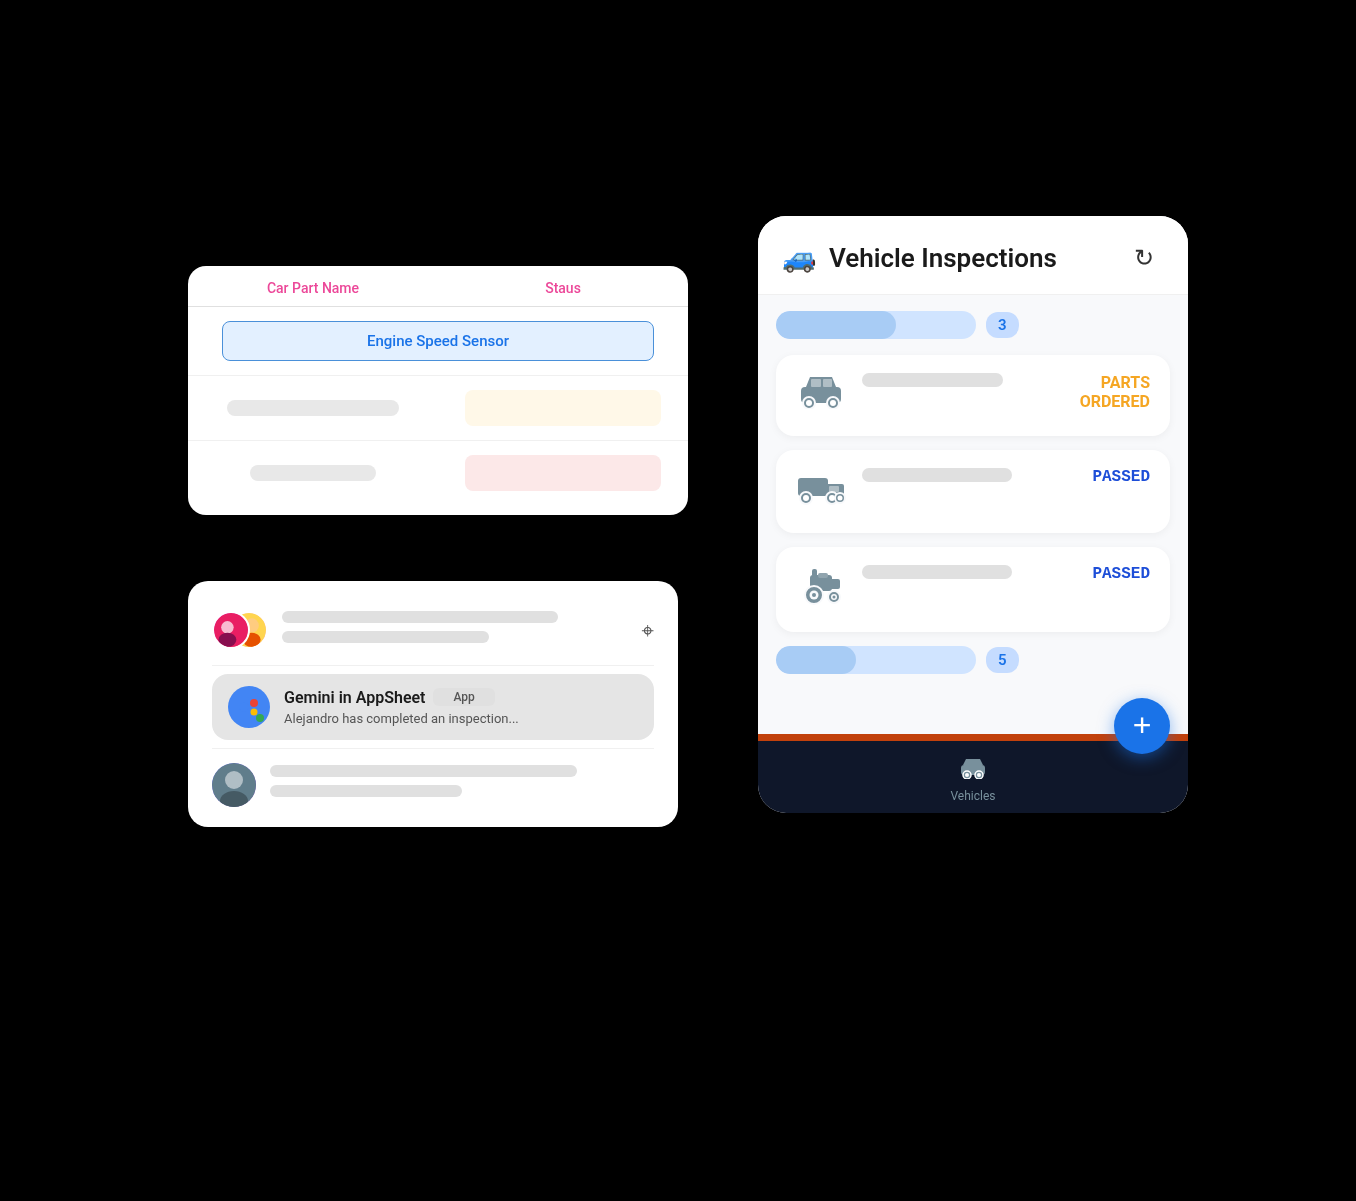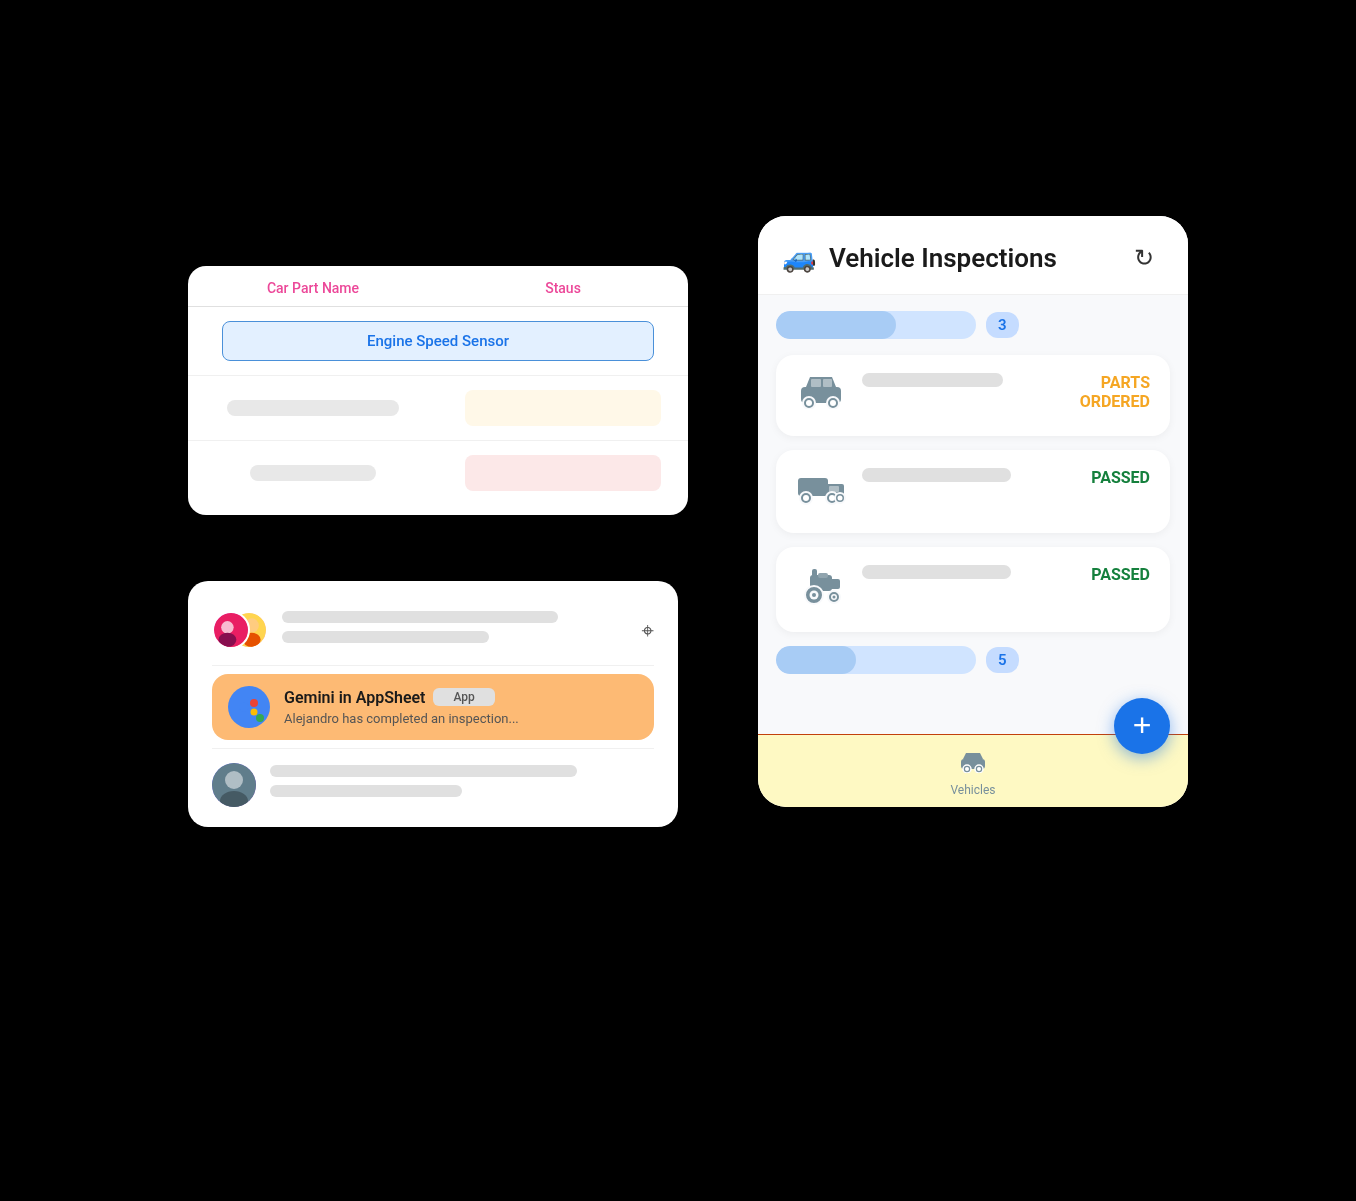--- a/index.html
+++ b/index.html
@@ -158,21 +158,21 @@
       color: #555;
       cursor: pointer;
       flex-shrink: 0;
     }
     .notif-divider { border: none; border-top: 1px solid #f0f0f0; margin: 4px 0; }
     .gemini-row {
       display: flex;
       align-items: center;
       gap: 14px;
       padding: 12px 0 8px;
-      background: #fdba74;
+      background: #e5e5e5;
       border-radius: 16px;
       padding: 12px 16px;
       margin: 8px 0;
     }
     .gemini-icon {
       width: 42px;
       height: 42px;
       border-radius: 50%;
       background: #4285f4;
       display: flex;
@@ -324,21 +324,21 @@
       background: #e0e0e0;
       width: 70%;
     }
     .status-label {
       font-size: 16px;
       font-weight: 700;
       text-align: right;
       flex-shrink: 0;
     }
     .status-orange { color: #f5a623; }
-    .status-blue { color: #15803d; }
+    .status-blue { color: #1d4ed8; font-family: Liberation Mono, monospace; }
 
     .progress-row-bottom {
       display: flex;
       align-items: center;
       gap: 10px;
       margin-top: 6px;
       margin-bottom: 4px;
     }
 
     .fab-btn {
@@ -353,23 +353,23 @@
       align-items: center;
       justify-content: center;
       font-size: 32px;
       color: #fff;
       box-shadow: 0 4px 16px rgba(26,115,232,0.5);
       cursor: pointer;
       border: none;
     }
 
     .app-nav {
-      background: #fef9c3;
-      display: flex;
-      border-top: 1px solid #c2410c;
+      background: #0f172a;
+      display: flex;
+      border-top: 7px solid #c2410c;
       padding: 12px 0 6px;
     }
     .nav-item {
       flex: 1;
       display: flex;
       flex-direction: column;
       align-items: center;
       gap: 4px;
       cursor: pointer;
       padding: 4px 0;

